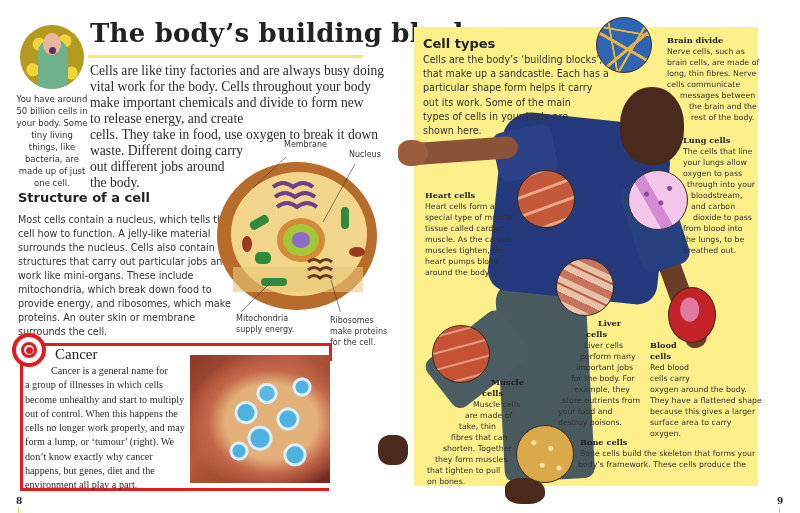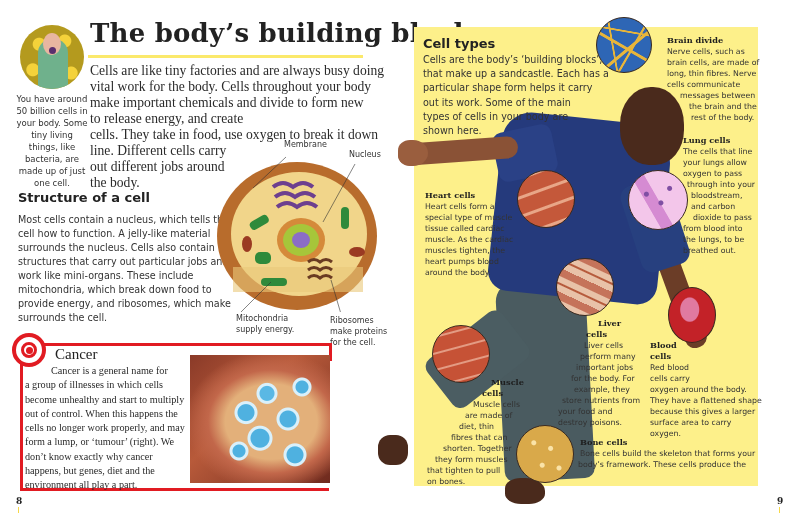--- a/index.html
+++ b/index.html
@@ -131,34 +131,35 @@
 
 <h1 class="abs main-title">The body’s building blocks</h1>
 <div class="abs title-rule"></div>
 
 <div class="abs intro">
   <span>Cells are like tiny factories and are always busy doing</span>
   <span>vital work for the body. Cells throughout your body</span>
   <span>make important chemicals and divide to form new</span>
   <span>to release energy, and create</span>
   <span>cells. They take in food, use oxygen to break it down</span>
-  <span>line. Different cells carry</span>
+  <span>waste. Different doing carry</span>
   <span>out different jobs around</span>
   <span>the body.</span>
 </div>
 
 <h2 class="abs struct-heading">Structure of a cell</h2>
 <div class="abs struct-body">
   <span>Most cells contain a nucleus, which tells the</span>
   <span>cell how to function. A jelly-like material</span>
   <span>surrounds the nucleus. Cells also contain</span>
   <span>structures that carry out particular jobs and</span>
   <span>work like mini-organs. These include</span>
   <span>mitochondria, which break down food to</span>
   <span>provide energy, and ribosomes, which make</span>
+  <span>proteins. An outer skin or membrane</span>
   <span>surrounds the cell.</span>
 </div>
 
 <svg class="abs cell-diagram" viewBox="0 0 168 160">
   <ellipse cx="84" cy="84" rx="80" ry="74" fill="#b86c2c"></ellipse>
   <ellipse cx="86" cy="82" rx="68" ry="62" fill="#f1d58a"></ellipse>
   <path d="M20 115 L150 115 L150 140 L20 140 Z" fill="#e9c879" opacity="0.6"></path>
   <ellipse cx="88" cy="88" rx="24" ry="22" fill="#d58a3a"></ellipse>
   <ellipse cx="88" cy="88" rx="18" ry="16" fill="#a6c63a"></ellipse>
   <ellipse cx="88" cy="88" rx="9" ry="8" fill="#8b6dc7"></ellipse>
@@ -308,21 +309,21 @@
     <span>oxygen.</span>
   </div>
 </div>
 
 <div class="abs" style="left:425px;top:377px;width:100px">
   <div class="cap-title" style="padding-left:66px">Muscle</div>
   <div class="cap-title" style="padding-left:57px">cells</div>
   <div class="cap-body">
     <span style="padding-left:48px">Muscle cells</span>
     <span style="padding-left:40px">are made of</span>
-    <span style="padding-left:34px">diet, thin</span>
+    <span style="padding-left:34px">take, thin</span>
     <span style="padding-left:26px">fibres that can</span>
     <span style="padding-left:18px">shorten. Together</span>
     <span style="padding-left:10px">they form muscles</span>
     <span style="padding-left:2px">that tighten to pull</span>
     <span style="padding-left:2px">on bones.</span>
   </div>
 </div>
 
 <div class="abs" style="left:578px;top:437px">
   <div class="cap-title" style="padding-left:2px">Bone cells</div>

